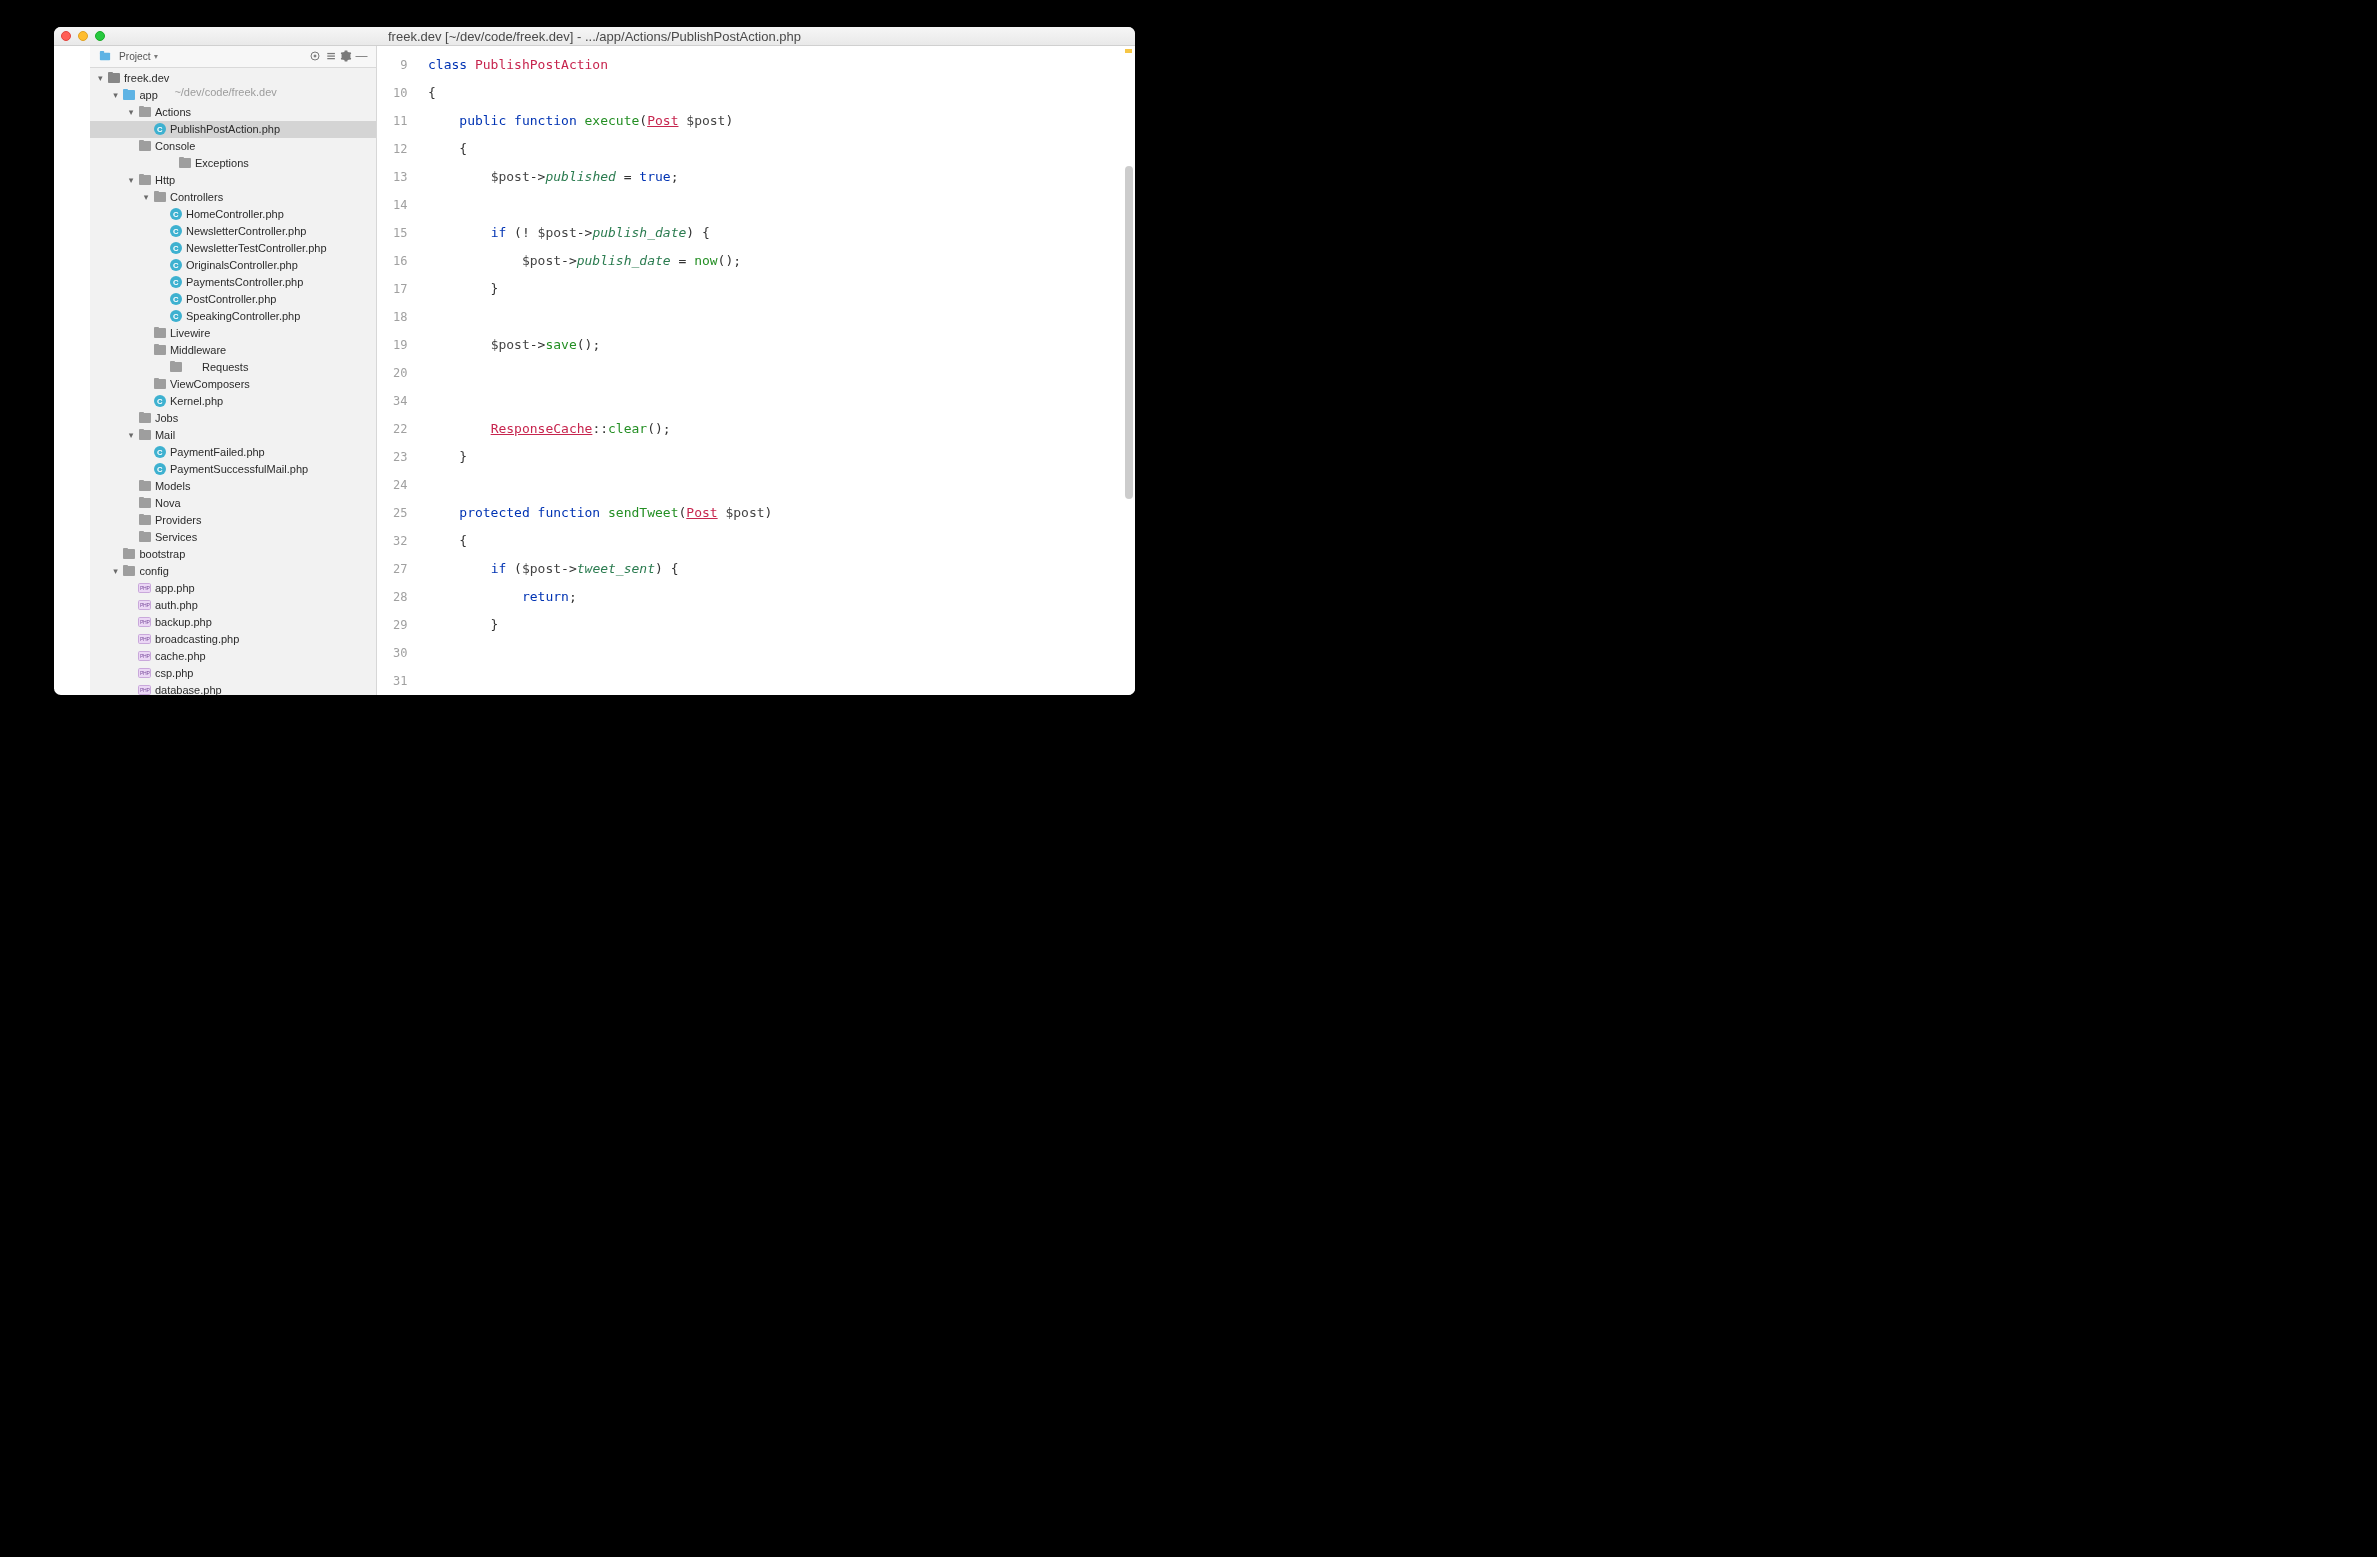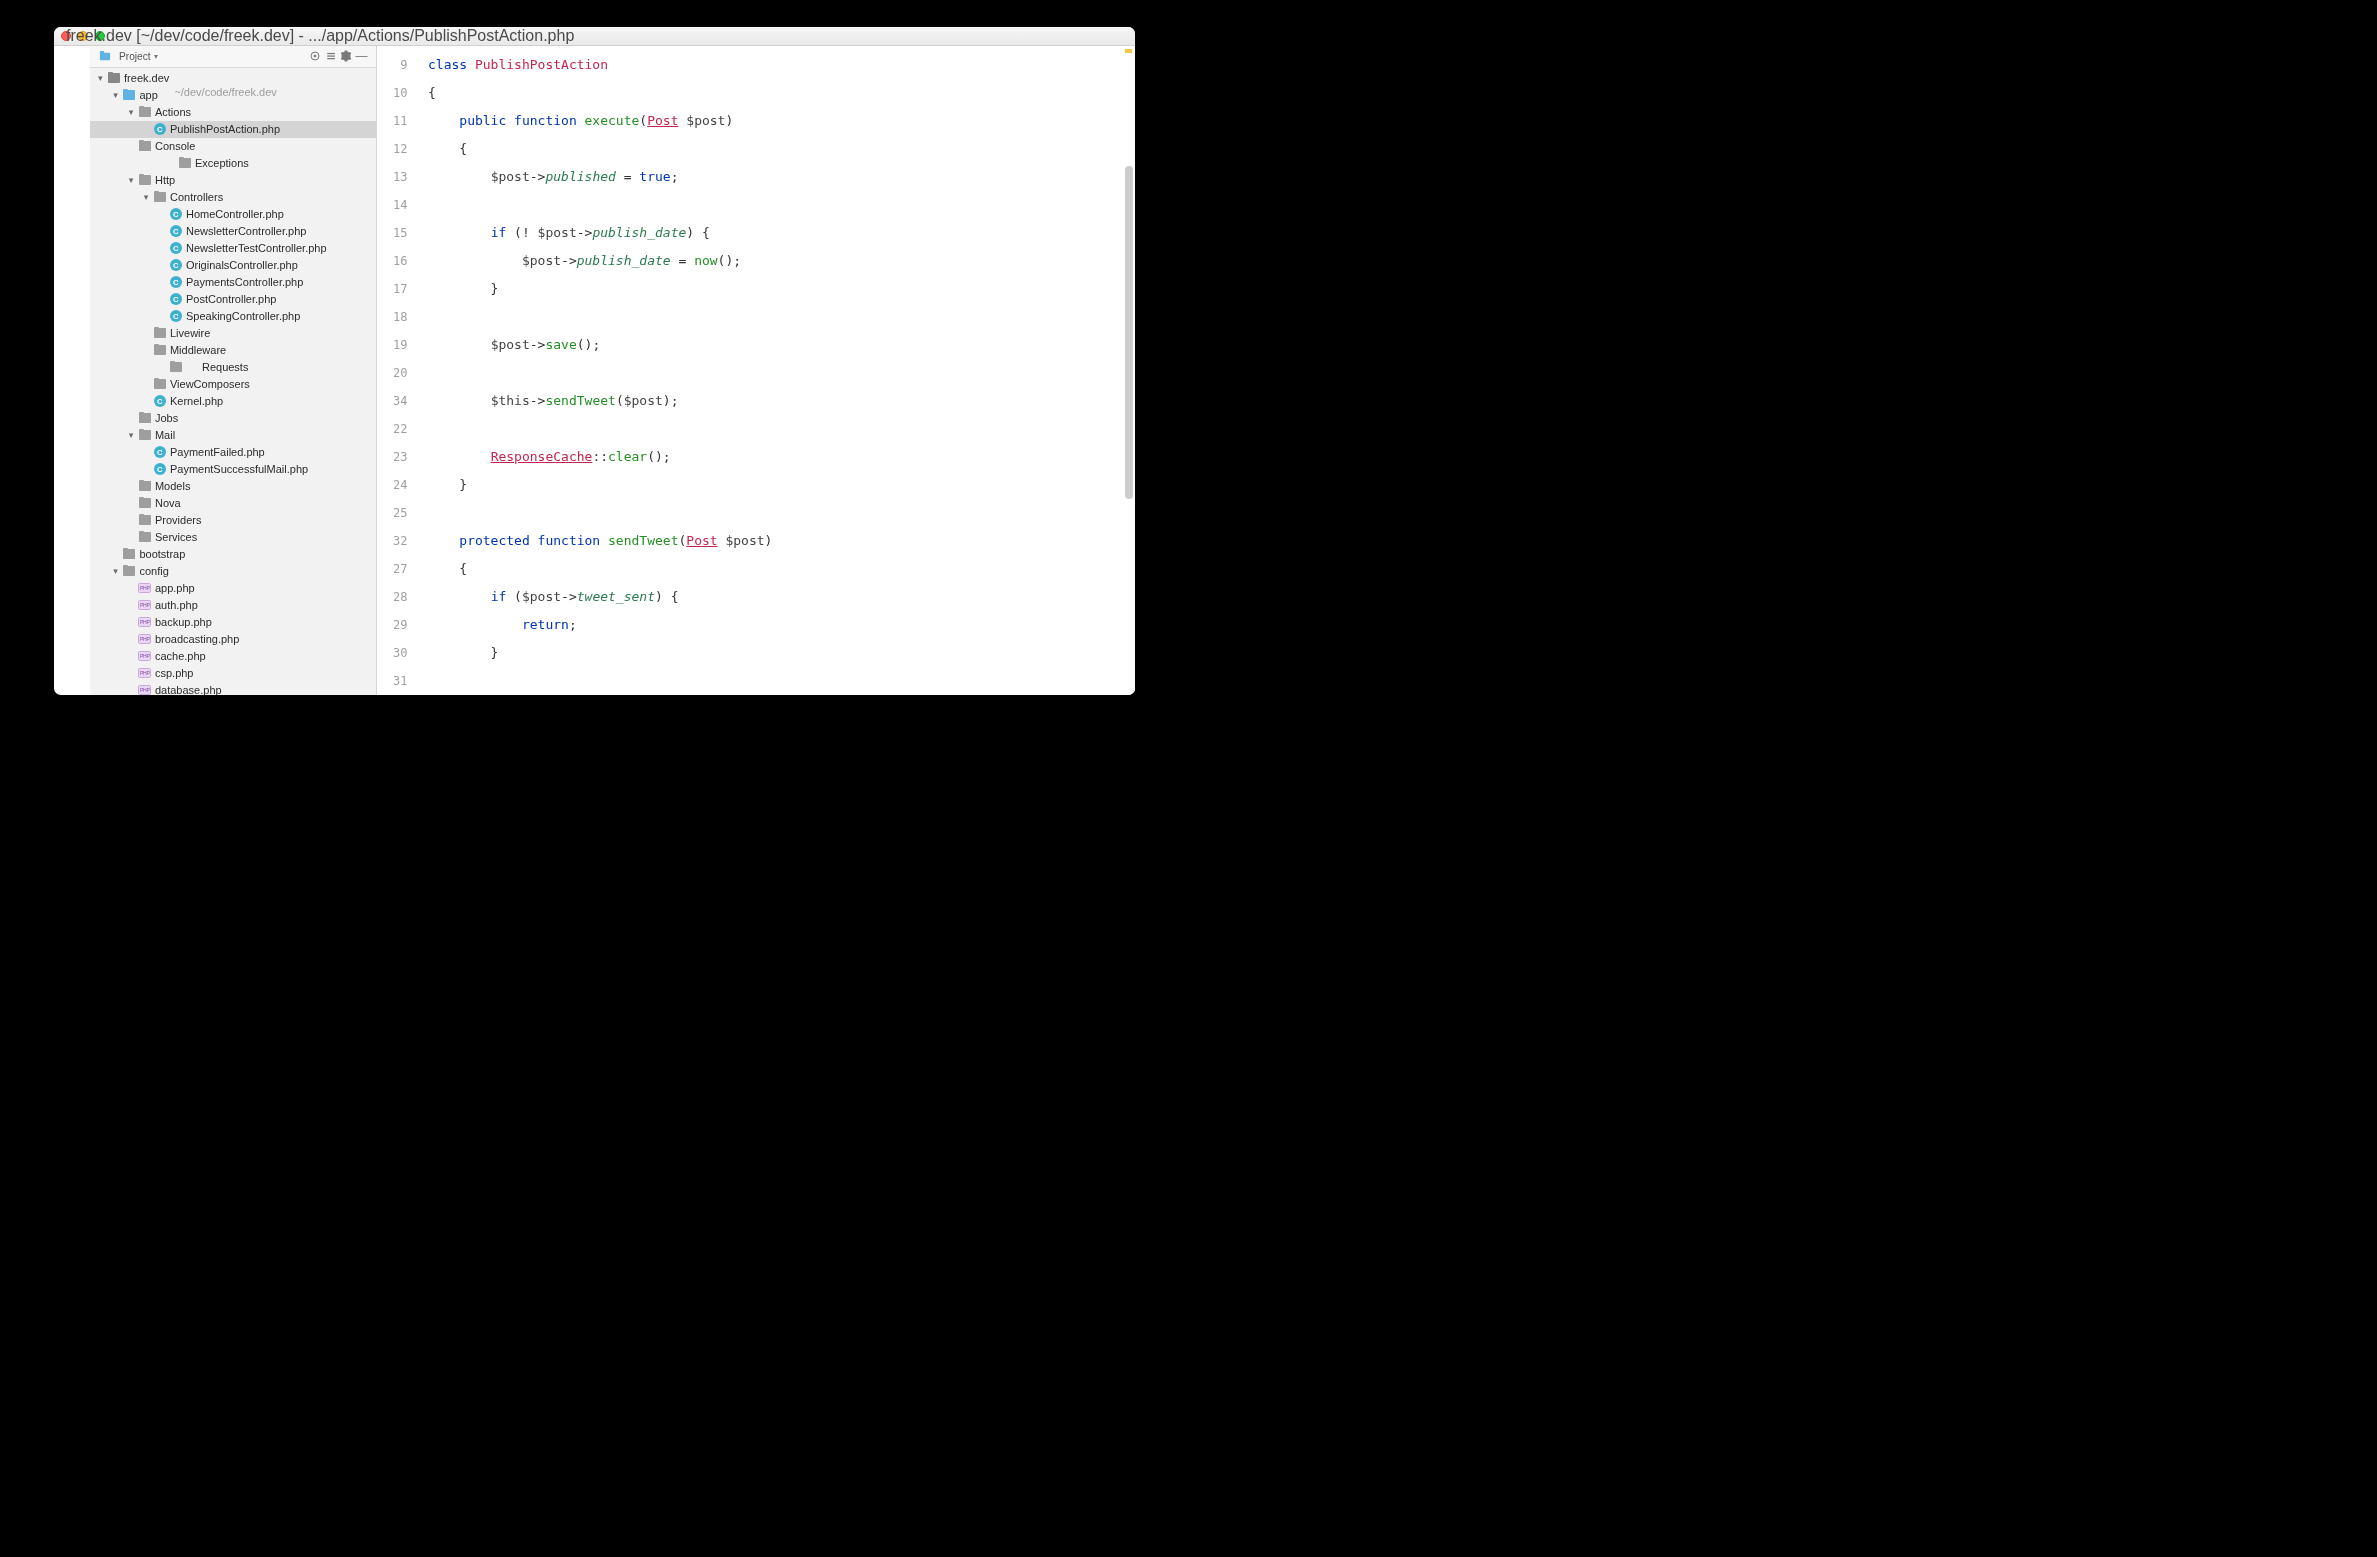--- a/index.html
+++ b/index.html
@@ -32,22 +32,22 @@
   align-items: center;
   padding: 0 6.8px;
   position: relative;
 }
 .traffic { display: flex; gap: 6.8px; }
 .tl { width: 10.2px; height: 10.2px; border-radius: 50%; }
 .tl.red { background: #FF5F56; border: 0.4px solid #E0443E; }
 .tl.yellow { background: #FFBD2E; border: 0.4px solid #DEA123; }
 .tl.green { background: #27C93F; border: 0.4px solid #1AAB29; }
 .title {
-  position: absolute; left: 12px; right: 0; 
-  font-size: 16px; color: #4A4A4A; pointer-events: none;
+  position: absolute; left: 0; right: 0; text-align: center;
+  font-size: 13px; color: #4A4A4A; pointer-events: none;
 }
 .body { flex: 1; display: flex; overflow: hidden; padding-left: 36px; }
 .sidebar {
   width: 287px; background: #F2F2F2; border-right: 0.9px solid #D7D7D7;
   display: flex; flex-direction: column;
 }
 .sidebar-header {
   height: 22px; display: flex; align-items: center; padding: 0 6.8px;
   border-bottom: 0.9px solid #D9D9D9; color: #555;
   background: #F7F7F7;
@@ -438,21 +438,20 @@
           <div class="ln"><span class="punc">    </span><span class="kw">public function </span><span class="fn">execute</span><span class="punc">(</span><span class="cls-u">Post</span><span class="punc"> </span><span class="var">$post</span><span class="punc">)</span></div>
           <div class="ln"><span class="punc">    {</span></div>
           <div class="ln"><span class="punc">        </span><span class="var">$post</span><span class="punc">-&gt;</span><span class="prop">published</span><span class="punc"> = </span><span class="bool">true</span><span class="punc">;</span></div>
           <div class="ln"></div>
           <div class="ln"><span class="punc">        </span><span class="kw">if </span><span class="punc">(! </span><span class="var">$post</span><span class="punc">-&gt;</span><span class="prop">publish_date</span><span class="punc">) {</span></div>
           <div class="ln"><span class="punc">            </span><span class="var">$post</span><span class="punc">-&gt;</span><span class="prop">publish_date</span><span class="punc"> = </span><span class="fn">now</span><span class="punc">();</span></div>
           <div class="ln"><span class="punc">        }</span></div>
           <div class="ln"></div>
           <div class="ln"><span class="punc">        </span><span class="var">$post</span><span class="punc">-&gt;</span><span class="fn">save</span><span class="punc">();</span></div>
           <div class="ln"></div>
-          <div class="ln"><span class="punc">        </span><span class="var">$this</span><span class="punc">-&gt;</span><span class="fn">sendTweet</span><span class="punc">(</span><span class="var">$post</span><span class="punc">);</span></div>
           <div class="ln"></div>
           <div class="ln"><span class="punc">        </span><span class="cls-u">ResponseCache</span><span class="punc">::</span><span class="fn">clear</span><span class="punc">();</span></div>
           <div class="ln"><span class="punc">    }</span></div>
           <div class="ln"></div>
           <div class="ln"><span class="punc">    </span><span class="kw">protected function </span><span class="fn">sendTweet</span><span class="punc">(</span><span class="cls-u">Post</span><span class="punc"> </span><span class="var">$post</span><span class="punc">)</span></div>
           <div class="ln"><span class="punc">    {</span></div>
           <div class="ln"><span class="punc">        </span><span class="kw">if </span><span class="punc">(</span><span class="var">$post</span><span class="punc">-&gt;</span><span class="prop">tweet_sent</span><span class="punc">) {</span></div>
           <div class="ln"><span class="punc">            </span><span class="kw">return</span><span class="punc">;</span></div>
           <div class="ln"><span class="punc">        }</span></div>
           <div class="ln"></div>

